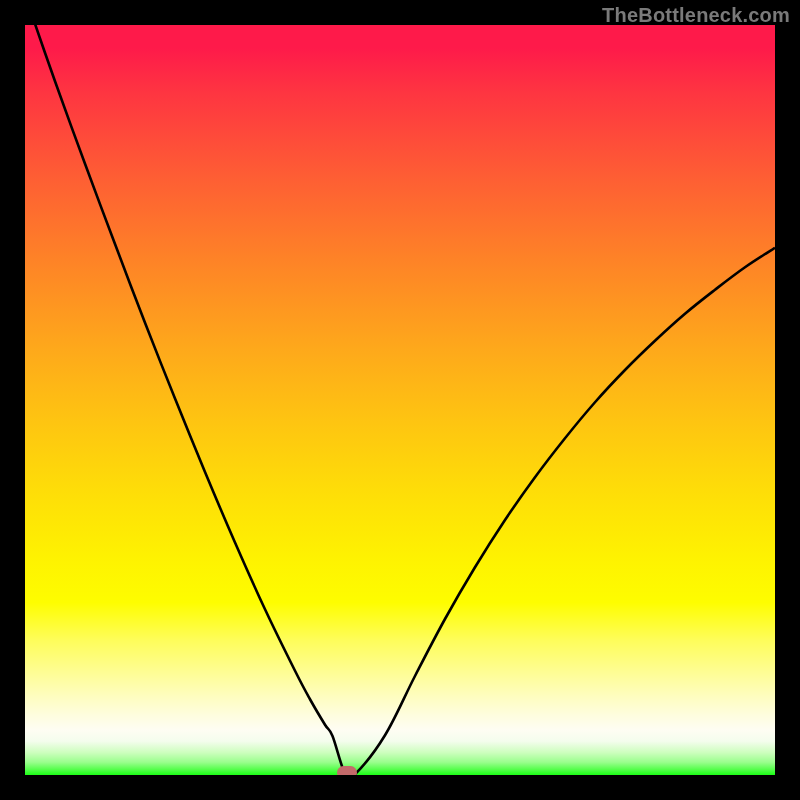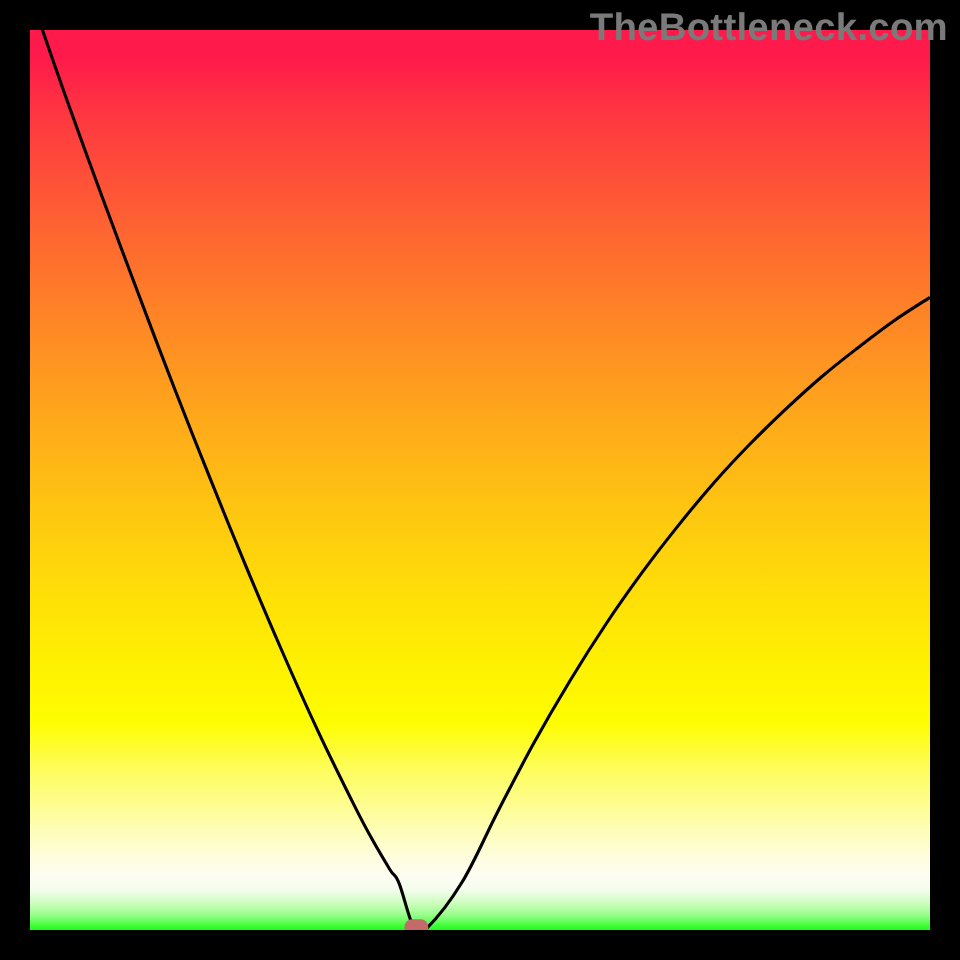--- a/index.html
+++ b/index.html
@@ -11,21 +11,21 @@
     width: 800px;
     height: 800px;
     position: relative;
     background: #000;
   }
   .watermark {
     position: absolute;
     top: 4px;
     right: 10px;
     font-family: Arial, Helvetica, sans-serif;
-    font-size: 32px;
+    font-size: 20px;
     font-weight: bold;
     color: #7a7a7a;
     z-index: 10;
     letter-spacing: 0.2px;
   }
   .plot-area {
     position: absolute;
     left: 25px;
     top: 25px;
     width: 750px;

